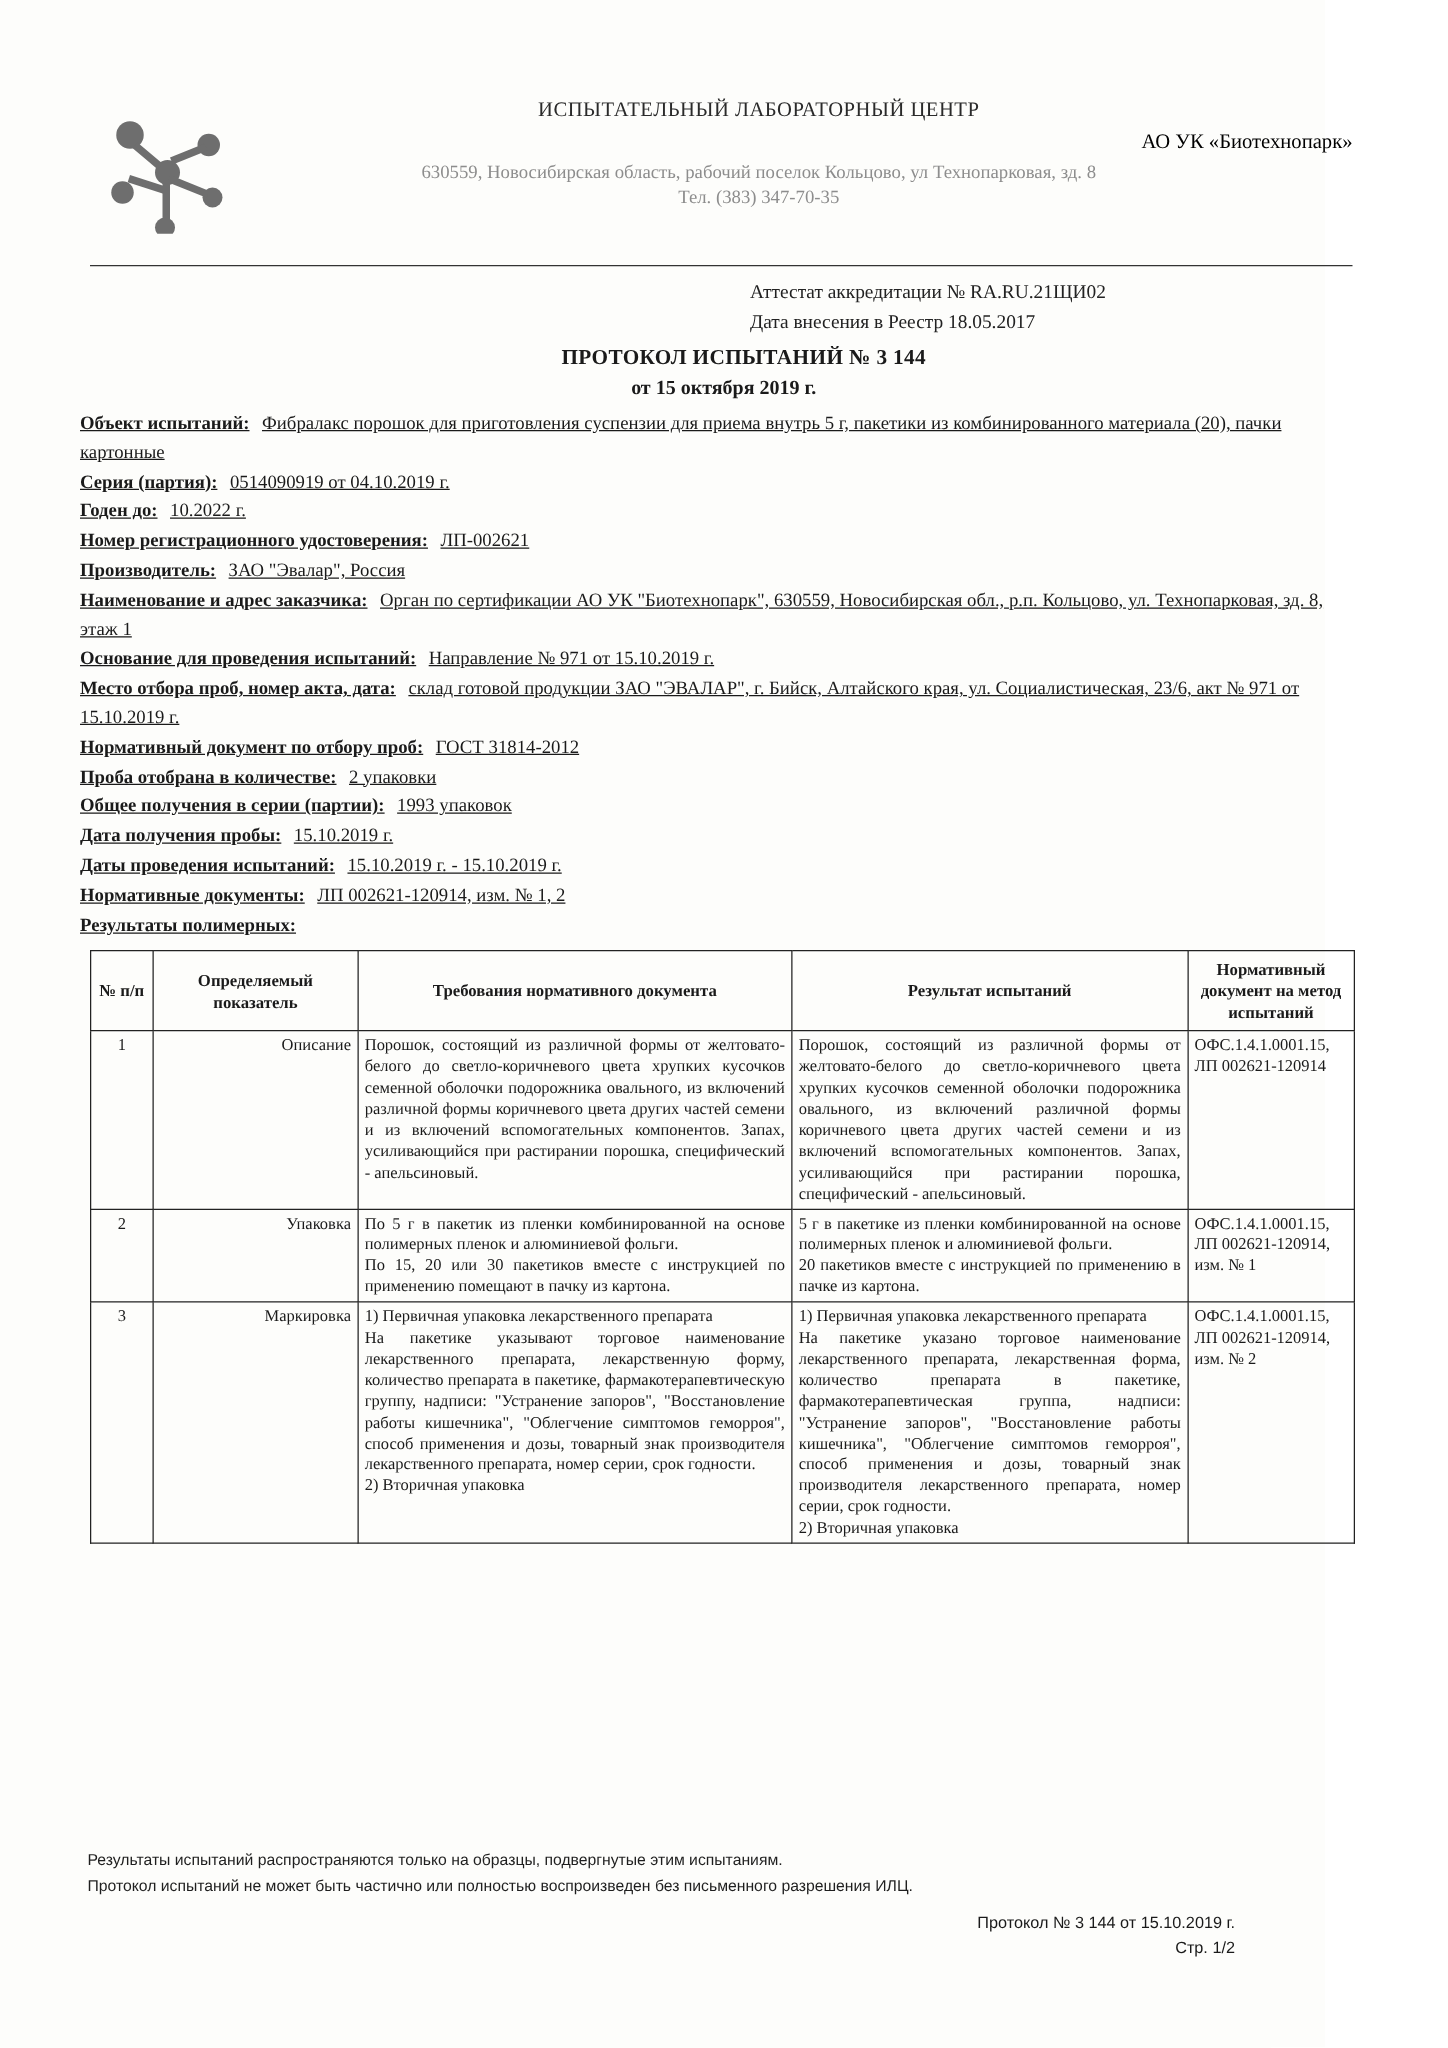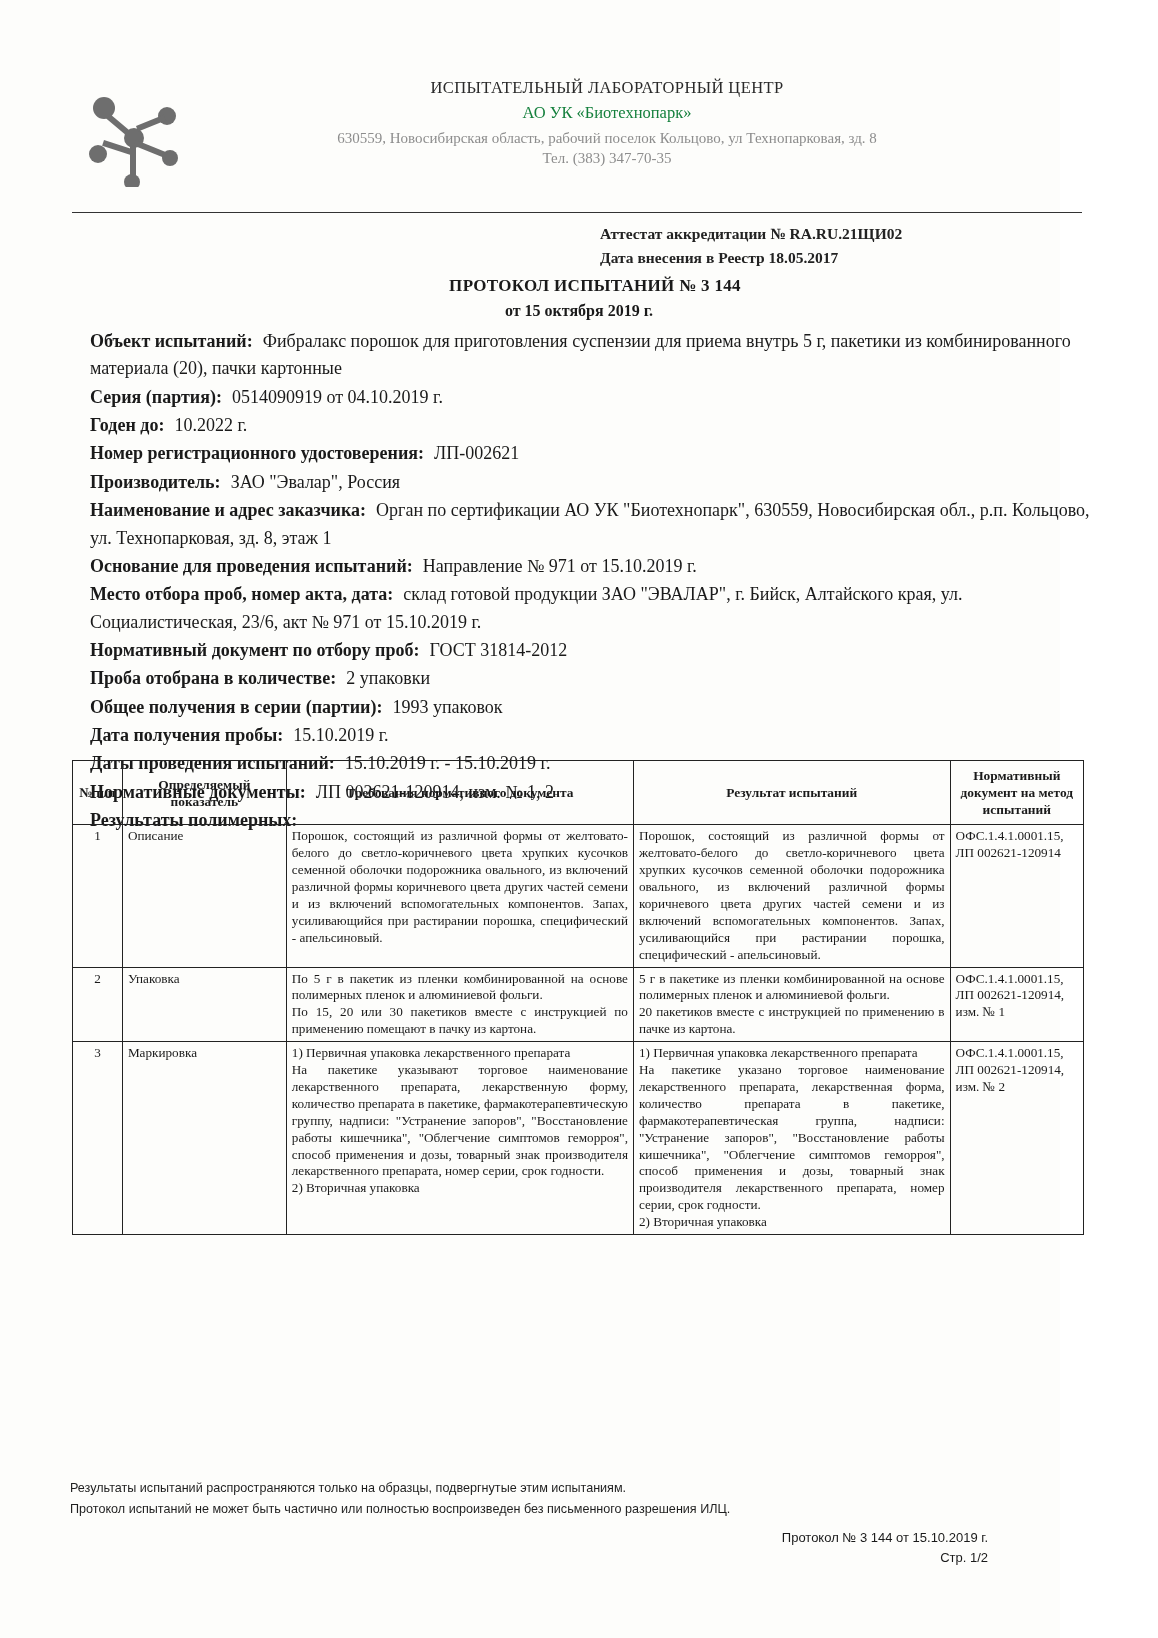--- a/index.html
+++ b/index.html
@@ -40,21 +40,22 @@
     margin-left: 60px;
   }
   .org-title {
     font-size: 16.5px;
     letter-spacing: 0.4px;
     color: #2a2a2a;
   }
   .org-name {
     font-size: 16.5px;
     margin-top: 5px;
-    color: #15803d;
+    color: #000000;
+    text-align: right;
   }
   .org-addr {
     font-size: 15px;
     margin-top: 7px;
     color: #8d8d8d;
   }
   .org-phone {
     font-size: 15px;
     margin-top: 3px;
     color: #8d8d8d;
@@ -66,21 +67,20 @@
     width: 1010px;
     border-top: 1.6px solid #333;
   }
   .attest {
     position: absolute;
     left: 600px;
     top: 222px;
     font-size: 15.5px;
     line-height: 1.55;
     color: #222;
-    font-weight: bold;
   }
   .proto-title {
     position: absolute;
     top: 276px;
     left: 16px;
     width: 1158px;
     text-align: center;
     font-weight: bold;
     font-size: 17px;
     letter-spacing: 0.3px;
@@ -89,25 +89,26 @@
     position: absolute;
     top: 302px;
     left: 0;
     width: 1158px;
     text-align: center;
     font-weight: bold;
     font-size: 16px;
   }
   .fields {
     position: absolute;
-    left: 90px;
+    left: 64px;
     top: 328px;
     width: 1012px;
-    font-size: 18px;
+    font-size: 15px;
     line-height: 1.52;
+    text-decoration: underline;
   }
   .field {
     margin-bottom: 1px;
   }
   .field b {
     font-weight: bold;
   }
   .field .val {
     font-weight: normal;
   }
@@ -127,21 +128,21 @@
     padding: 3px 5px;
   }
   table.results thead th {
     text-align: center;
     font-weight: bold;
     font-size: 13.4px;
     padding: 6px 4px;
     vertical-align: middle;
   }
   td.c-num { text-align: center; width: 38px; }
-  td.c-ind { width: 150px; }
+  td.c-ind { width: 150px; text-align: right; }
   td.c-req { width: 330px; text-align: justify; }
   td.c-res { width: 300px; text-align: justify; }
   td.c-doc { width: 120px; }
   .footer-notes {
     position: absolute;
     left: 70px;
     top: 1478px;
     width: 1020px;
     font-family: "Liberation Sans", sans-serif;
     font-size: 12.6px;

